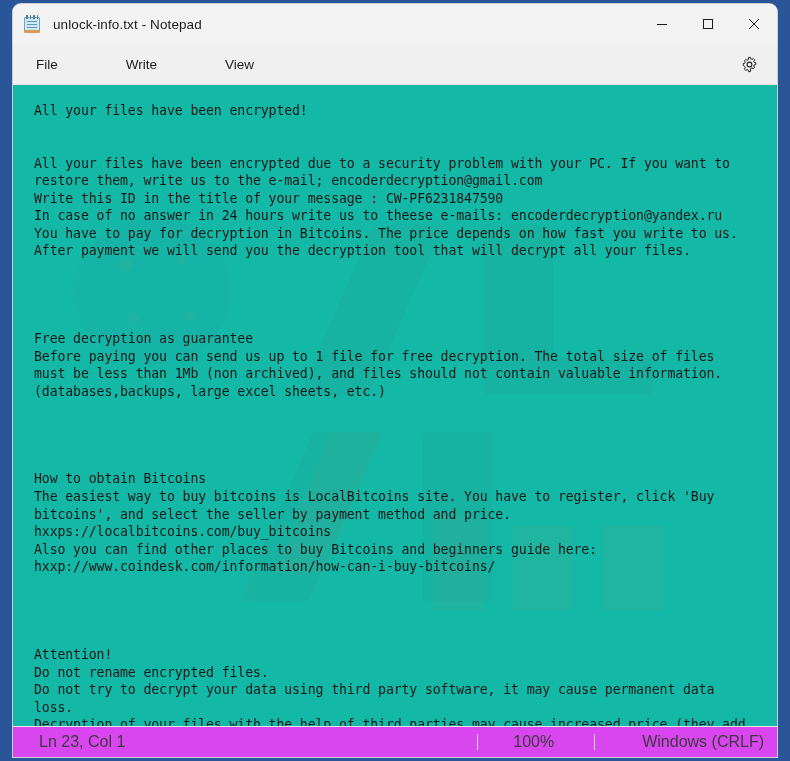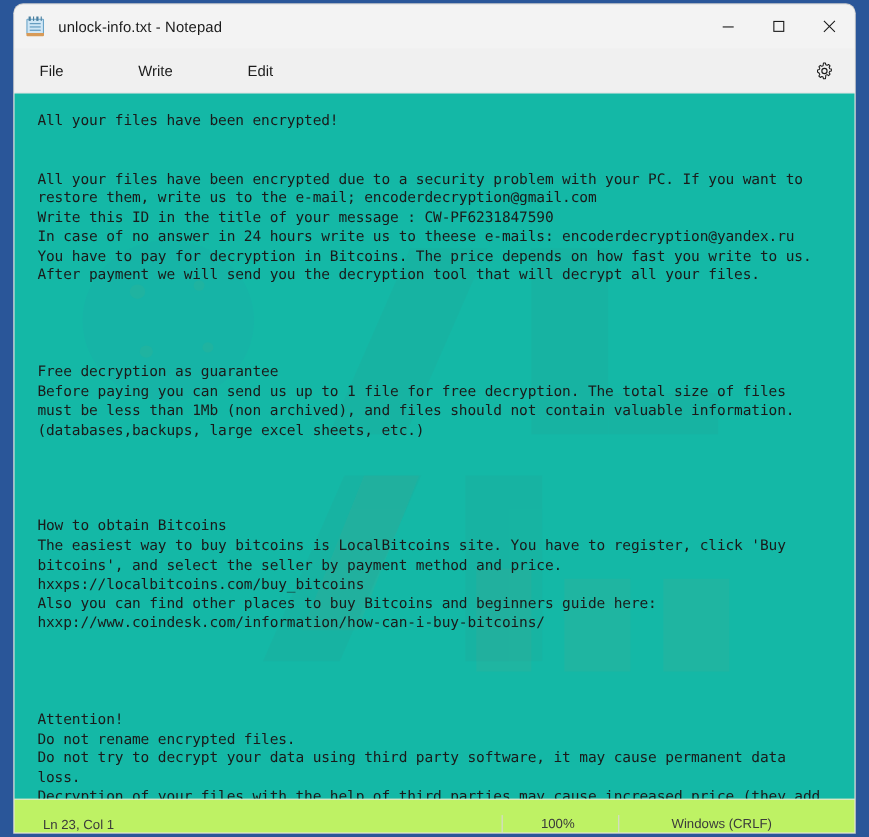--- a/index.html
+++ b/index.html
@@ -173,26 +173,26 @@
     white-space: pre;
     letter-spacing: -0.12px;
     overflow: hidden;
     -moz-tab-size: 4;
     tab-size: 4;
   }
 
   
   #status-bar {
     height: 30px;
-    background: #bef264;
+    background: #d946ef;
     border-top: 1px solid #e6e6e6;
     display: flex;
-    align-items: flex-end;
-    flex: 0 0 auto;
-    font-size: 12px;
+    align-items: center;
+    flex: 0 0 auto;
+    font-size: 16px;
     color: #3b3b3b;
   }
   #status-position {
     padding-left: 26px;
     white-space: nowrap;
   }
   .status-cell {
     position: relative;
     padding: 0 0 0 18px;
     white-space: nowrap;
@@ -251,21 +251,21 @@
           <svg width="12" height="12" viewBox="0 0 12 12" aria-hidden="true">
             <path d="M1 1 L11 11 M11 1 L1 11" stroke="#1b1b1b" stroke-width="1" fill="none"></path>
           </svg>
         </div>
       </div>
     </div>
 
     <div id="menu-bar">
       <div class="menu-item">File</div>
       <div class="menu-item">Write</div>
-      <div class="menu-item">Edit</div>
+      <div class="menu-item">View</div>
       <div id="settings-button">
         <svg width="17" height="17" viewBox="0 0 20 20" aria-hidden="true">
           <path d="M10 6.6a3.4 3.4 0 1 0 0 6.8 3.4 3.4 0 0 0 0-6.8zm0 1.2a2.2 2.2 0 1 1 0 4.4 2.2 2.2 0 0 1 0-4.4z" fill="#1b1b1b"></path>
           <path d="M8.9 1.6h2.2l.35 1.85c.5.15.97.35 1.4.6l1.58-1.04 1.56 1.56-1.04 1.58c.25.43.45.9.6 1.4l1.85.35v2.2l-1.85.35c-.15.5-.35.97-.6 1.4l1.04 1.58-1.56 1.56-1.58-1.04c-.43.25-.9.45-1.4.6L11.1 18.4H8.9l-.35-1.85c-.5-.15-.97-.35-1.4-.6l-1.58 1.04-1.56-1.56 1.04-1.58c-.25-.43-.45-.9-.6-1.4L2.6 11.1V8.9l1.85-.35c.15-.5.35-.97.6-1.4L4.01 5.57l1.56-1.56L7.15 5.05c.43-.25.9-.45 1.4-.6L8.9 1.6z" fill="none" stroke="#1b1b1b" stroke-width="1.1" stroke-linejoin="round"></path>
         </svg>
       </div>
     </div>
 
     <div id="text-area-wrap">
       <svg id="watermark" viewBox="0 0 764 683" preserveAspectRatio="none">

